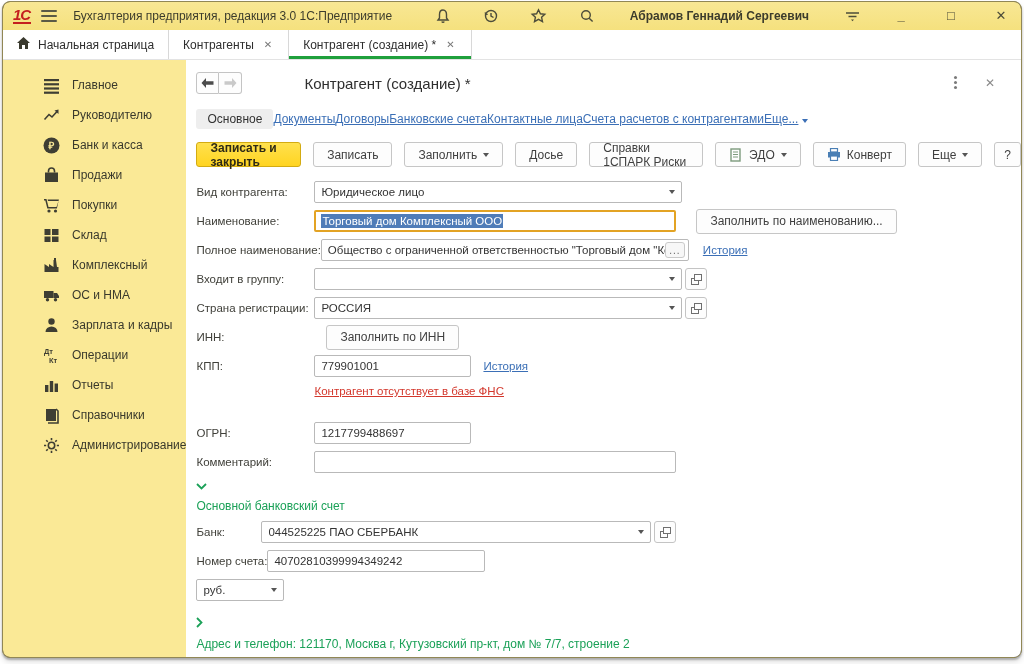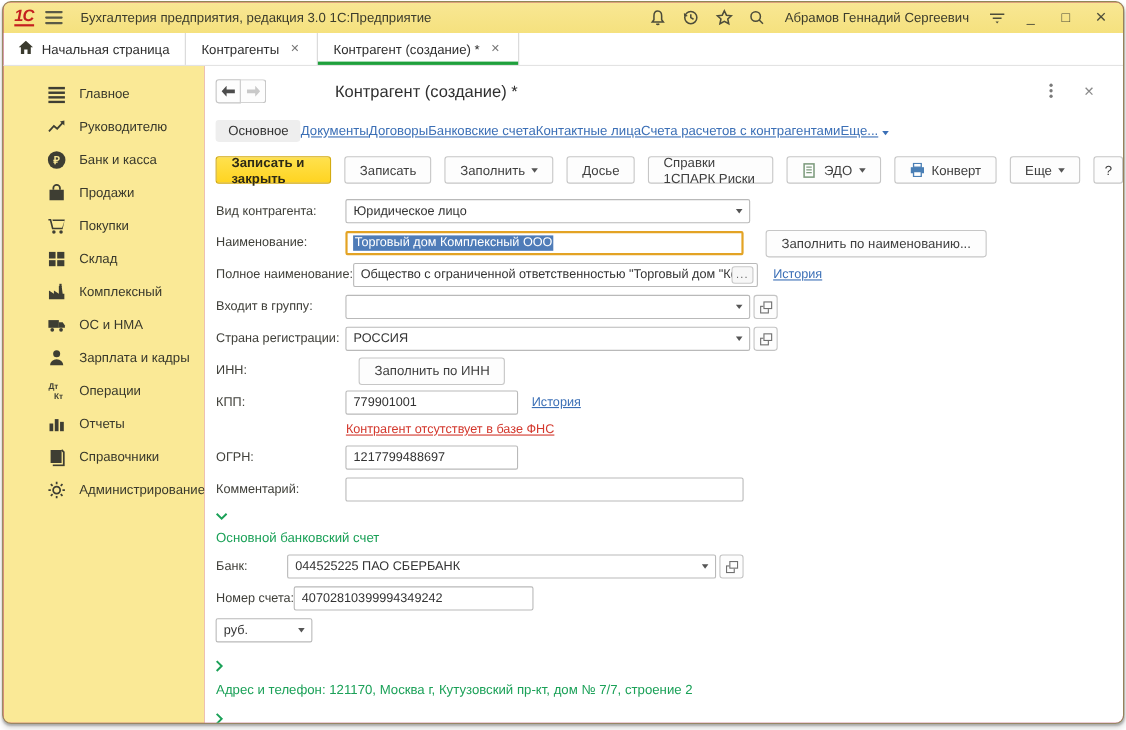--- a/index.html
+++ b/index.html
@@ -1,32 +1,32 @@
 <!DOCTYPE html>
 <html><head>
 <meta charset="utf-8">
 <style>
   * { margin:0; padding:0; box-sizing:border-box; }
   html,body { width:1024px; height:664px; background:#fff; font-family:"Liberation Sans","DejaVu Sans",sans-serif; overflow:hidden; }
   .window {
     position:absolute; left:2px; top:1px; width:1020px; height:657px;
     border:1px solid #918755; border-radius:8px; overflow:hidden;
     box-shadow:0 2px 2px rgba(0,0,0,.25), 0 4px 6px rgba(0,0,0,.12);
-    background:#be185d;
+    background:#000000;
   }
   
   .titlebar {
     height:28px; background:linear-gradient(#f8e794,#f5e17e);
     display:flex; align-items:center; padding:0 10px; gap:10px;
   }
   .logo-1c { font-weight:bold; font-style:italic; font-size:15px; color:#c41f1f; letter-spacing:-1px; border-bottom:2px solid #c41f1f; line-height:14px; padding:0 1px 0 0; }
   .hamburger { width:16px; height:12px; display:flex; flex-direction:column; justify-content:space-between; cursor:pointer; }
   .hamburger i { height:2px; background:#5a5a46; border-radius:1px; }
   .tb-title { font-size:12px; color:#3c3c2c; margin-left:6px; flex:0 0 auto; }
-  .tb-right { margin-left:auto; display:flex; align-items:center; gap:12px; }
+  .tb-right { margin-left:auto; display:flex; align-items:center; gap:30px;font-weight:bold; }
   .tb-ic { width:18px; height:18px; display:flex; align-items:center; justify-content:center; cursor:pointer; }
   .tb-ic svg { stroke:#4c4c3a; fill:none; stroke-width:1.4; }
   .tb-user { font-size:12px; color:#3c3c2c; margin:0 4px; }
   .winbtn { font-size:13px; color:#4c4c3a; width:20px; text-align:center; cursor:pointer; line-height:18px; }
   
   .tabbar { height:30px; background:#fff; display:flex; align-items:stretch; border-bottom:1px solid #e3e3e3; }
   .wtab { display:flex; align-items:center; gap:8px; padding:0 14px; font-size:12px; color:#2e2e2e; border-right:1px solid #d8d8d8; position:relative; cursor:pointer; }
   .wtab.active { font-weight:normal; }
   .wtab.active::after { content:""; position:absolute; left:0; right:0; bottom:0; height:3px; background:#1fa03c; }
   .wtab .x { color:#777; font-size:10px; padding:2px; }
@@ -412,21 +412,21 @@
         </div>
 
         <div class="frow" style="margin-bottom:5px">
           <span class="flabel">КПП:</span>
           <span class="field w157">
               <span>779901001</span>
             </span>
           <span class="link" style="margin-left:12px">История</span>
         </div>
 
-        <div class="frow indent" style="height:18px;margin-bottom:5px">
+        <div class="frow indent" style="height:18px;margin-bottom:22px">
           <span class="red-link">Контрагент отсутствует в базе ФНС</span>
         </div>
 
         <div class="frow">
           <span class="flabel">ОГРН:</span>
           <span class="field w157">
               <span>1217799488697</span>
             </span>
         </div>
 

